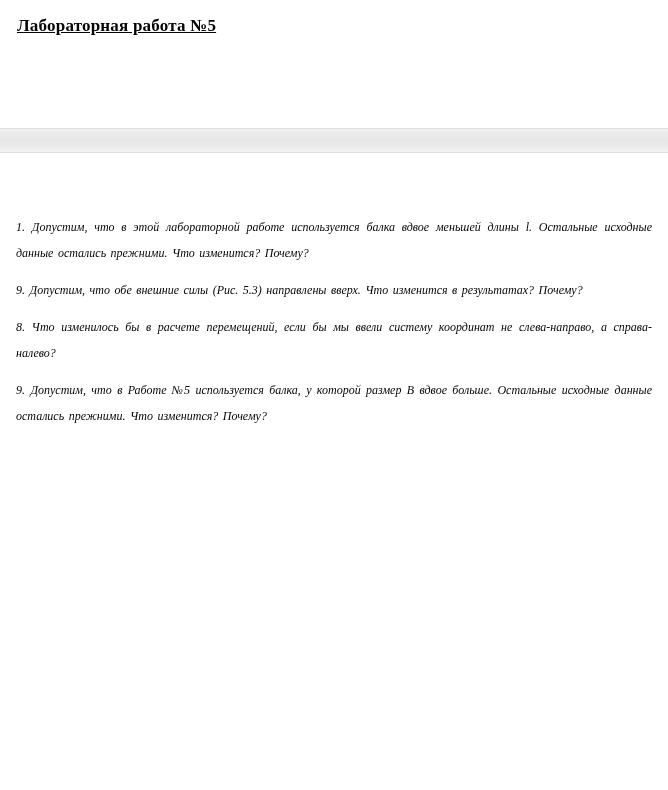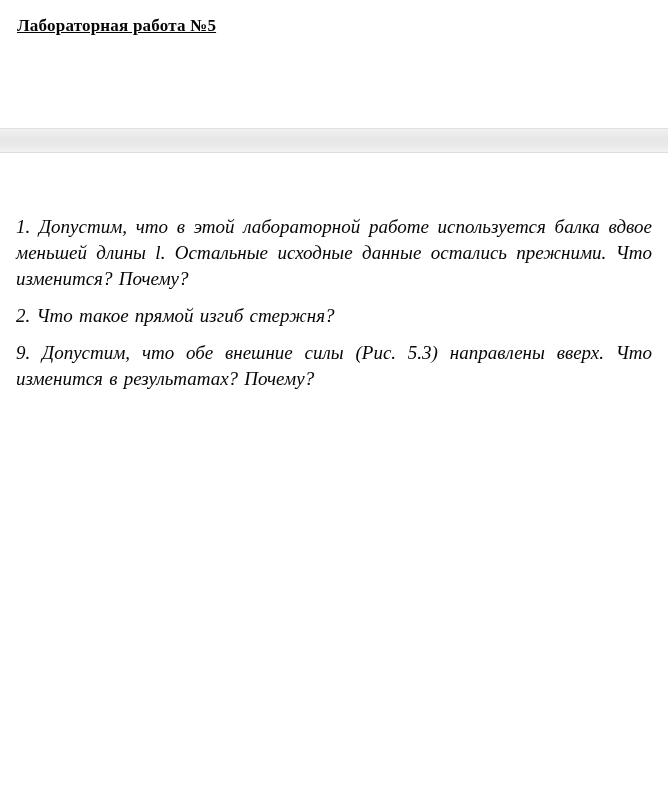--- a/index.html
+++ b/index.html
@@ -39,35 +39,36 @@
     border-bottom: 1px solid #dedede;
   }
   .questions {
     position: absolute;
     left: 16px;
     right: 16px;
     top: 214px;
   }
   .question-paragraph {
     margin: 0 0 11px 0;
-    font-size: 19px;
+    font-size: 12px;
     font-style: italic;
     line-height: 26px;
     text-align: justify;
     word-spacing: 1.5px;
   }
 </style>
 </head>
 <body>
 
 <div class="doc-page">
 
   <h1 class="doc-title">Лабораторная работа №5</h1>
 
   <div class="page-break-band"></div>
 
   <div class="questions">
     <p class="question-paragraph">1. Допустим, что в этой лабораторной работе используется балка вдвое меньшей длины l. Остальные исходные данные остались прежними. Что изменится? Почему?</p>
-    <p class="question-paragraph">2. Что такое прямой изгиб стержня?</p>
     <p class="question-paragraph">9. Допустим, что обе внешние силы (Рис. 5.3) направлены вверх. Что изменится в результатах? Почему?</p>
+    <p class="question-paragraph">8. Что изменилось бы в расчете перемещений, если бы мы ввели систему координат не слева-направо, а справа-налево?</p>
+    <p class="question-paragraph">9. Допустим, что в Работе №5 используется балка, у которой размер В вдвое больше. Остальные исходные данные остались прежними. Что изменится? Почему?</p>
   </div>
 
 </div>
 
 </body></html>

